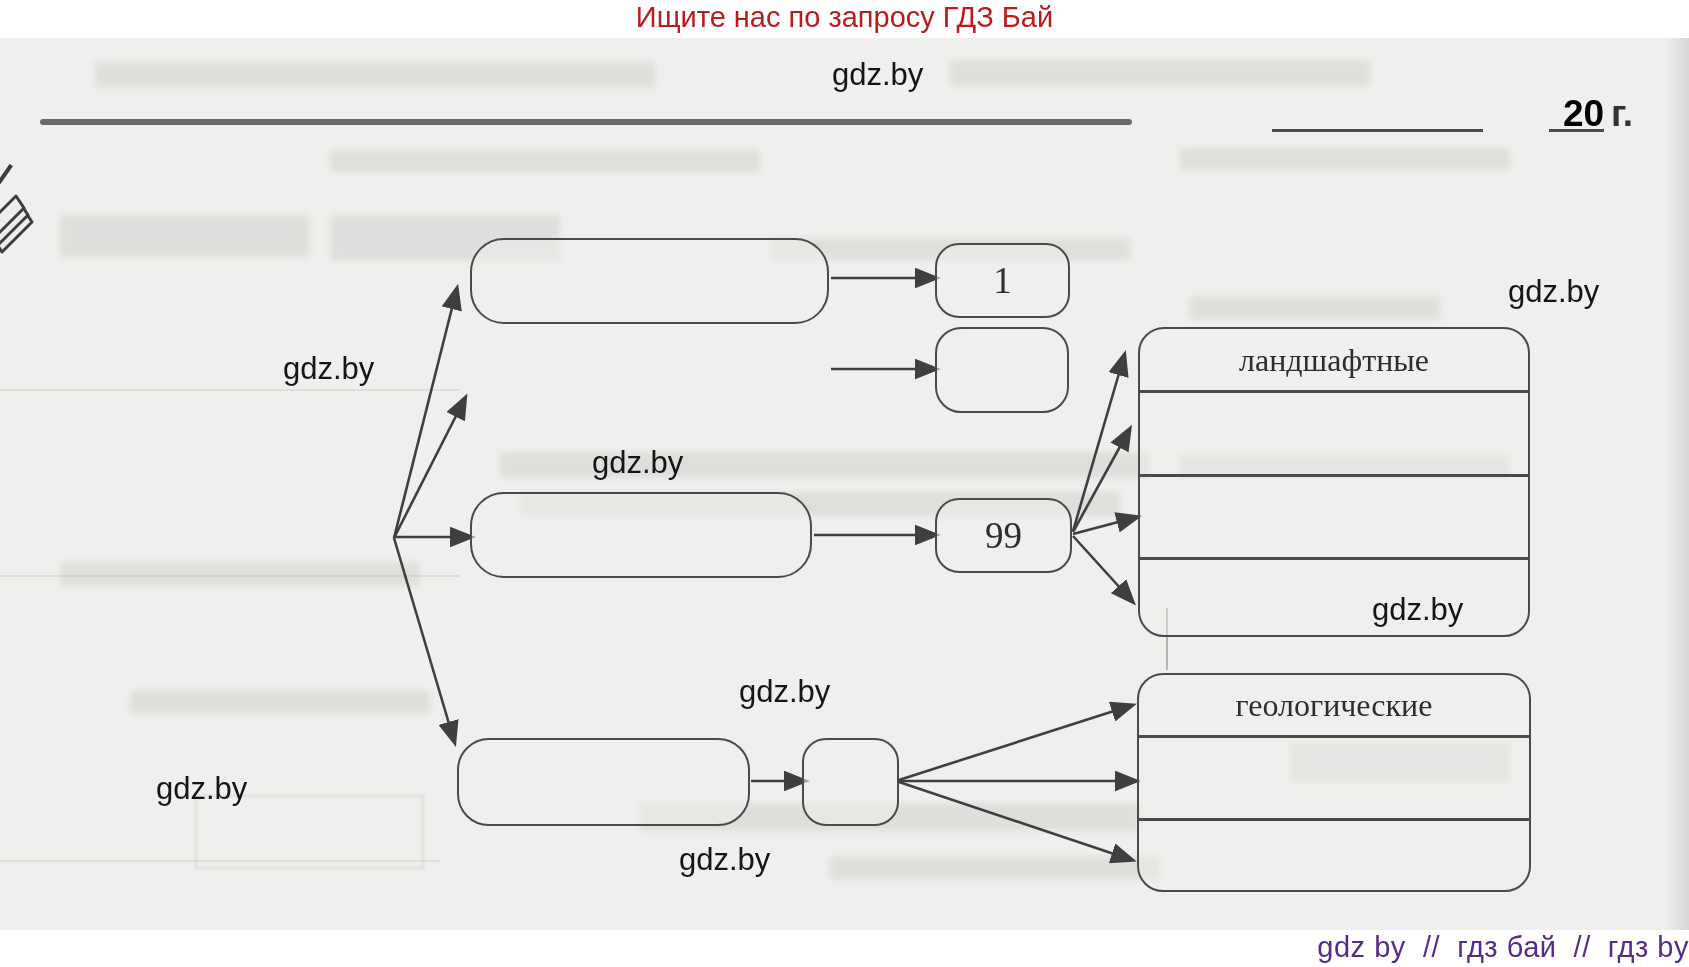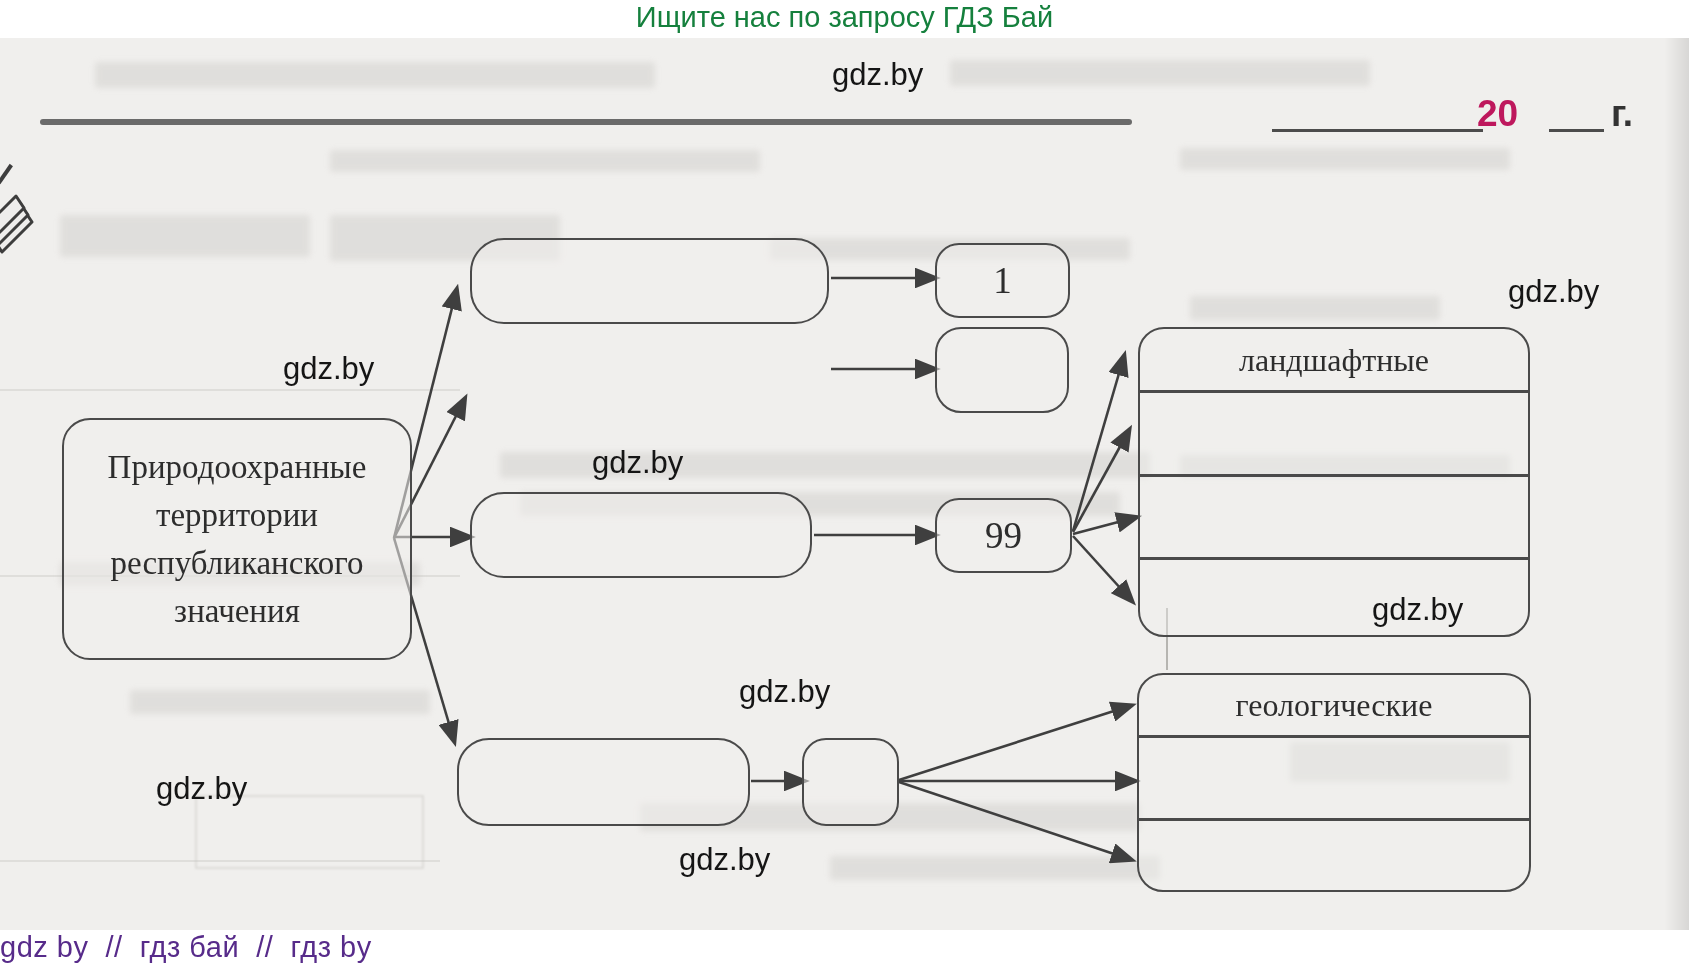--- a/index.html
+++ b/index.html
@@ -17,21 +17,21 @@
 
   
   .promo{position:absolute;left:0;top:1px;width:100%;text-align:center;
          font-size:29px;font-weight:500;}
   .title{position:absolute;left:40px;top:58px;font-size:41px;font-weight:bold;
          color:#2b2b2b;letter-spacing:.5px;}
   .title-underline{position:absolute;left:40px;top:119px;width:1092px;height:6px;
                    background:#6a6a6a;border-radius:3px;}
   .year-line-long{position:absolute;left:1272px;top:129px;width:211px;height:3px;background:#4c4c4c;}
   .year-line-short{position:absolute;left:1549px;top:129px;width:55px;height:3px;background:#4c4c4c;}
-  .year-num{position:absolute;left:1477px;top:93px;font-size:37px;font-weight:bold;color:#be185d;}
+  .year-num{position:absolute;left:1563px;top:93px;font-size:37px;font-weight:bold;color:#000000;}
   .year-suffix{position:absolute;left:1611px;top:93px;font-size:37px;font-weight:bold;color:#333;}
 
   
   .task{position:absolute;left:45px;top:168px;width:1560px;font-size:33px;color:#242424;
         letter-spacing:-.2px;}
   .task b{font-weight:bold;}
 
   
   .node{position:absolute;border:2.5px solid #4a4a4a;border-radius:30px;
         display:flex;align-items:center;justify-content:center;text-align:center;
@@ -40,21 +40,21 @@
             background:rgba(240,239,237,.4);}
   .div-line{position:absolute;left:0;right:0;height:2.5px;background:#4a4a4a;}
   .sect-label{position:absolute;left:0;width:100%;text-align:center;
               font-family:"Liberation Serif",serif;font-size:32px;color:#2d2d2d;}
 
   
   .wm{position:absolute;font-size:31px;color:#151515;letter-spacing:0;}
 
   .arrows{position:absolute;left:0;top:0;}
 
-  .footer{position:absolute;left:0;top:931px;width:100%;text-align:left;
+  .footer{position:absolute;left:0;top:931px;width:100%;text-align:right;
           font-size:29px;font-weight:500;white-space:pre;letter-spacing:.5px;}
 </style>
 </head>
 <body>
 
 <div class="page">
 
   <div class="scan"></div>
   <div class="edge-shade"></div>
 
@@ -74,21 +74,21 @@
   <div class="ghost" style="left:520px;top:492px;width:600px;height:24px;"></div>
   <div class="ghost" style="left:1180px;top:455px;width:330px;height:22px;"></div>
   <div class="ghost" style="left:60px;top:562px;width:360px;height:24px;"></div>
   <div class="ghost" style="left:130px;top:690px;width:300px;height:24px;"></div>
   <div class="ghost" style="left:1290px;top:742px;width:220px;height:40px;"></div>
   <div class="ghost" style="left:640px;top:803px;width:500px;height:28px;"></div>
   <div class="ghost" style="left:830px;top:856px;width:330px;height:24px;"></div>
   <div class="ghost-box" style="left:195px;top:795px;width:225px;height:70px;"></div>
   <div class="pencil" style="left:1166px;top:608px;height:62px;"></div>
 
-  <div class="promo" style="color:#15803d;">Ищите нас по запросу ГДЗ Бай</div>
+  <div class="promo" style="color:#b91c1c;">Ищите нас по запросу ГДЗ Бай</div>
 
   <div class="title-underline"></div>
   <div class="year-line-long"></div>
   <div class="year-num">20</div>
   <div class="year-line-short"></div>
   <div class="year-suffix">г.</div>
 
 
   <svg style="position:absolute;left:-16px;top:194px;width:54px;height:82px;" viewBox="0 0 54 82">
     <g fill="#eeedec" stroke="#3d3d3d" stroke-width="3" stroke-linejoin="round">
@@ -121,22 +121,20 @@
       <line x1="1073" y1="532" x2="1122" y2="443" marker-end="url(#ah)"></line>
       <line x1="1073" y1="534" x2="1122" y2="521" marker-end="url(#ah)"></line>
       <line x1="1073" y1="536" x2="1122" y2="590" marker-end="url(#ah)"></line>
 
       <line x1="899" y1="780" x2="1117" y2="710" marker-end="url(#ah)"></line>
       <line x1="899" y1="781" x2="1120" y2="781" marker-end="url(#ah)"></line>
       <line x1="899" y1="782" x2="1117" y2="855" marker-end="url(#ah)"></line>
     </g>
   </svg>
 
-  <div class="node" style="left:62px;top:418px;width:326px;height:238px;border-radius:28px;
-       font-size:33px;line-height:48px;padding:0 10px;">Природоохранные территории республиканского значения</div>
 
   <div class="node" style="left:470px;top:238px;width:355px;height:82px;border-radius:34px;"></div>
 
 
   <div class="node" style="left:470px;top:492px;width:338px;height:82px;border-radius:34px;"></div>
 
   <div class="node" style="left:457px;top:738px;width:289px;height:84px;border-radius:32px;"></div>
 
   <div class="node" style="left:935px;top:243px;width:131px;height:71px;border-radius:24px;font-size:37px;">1</div>
 

